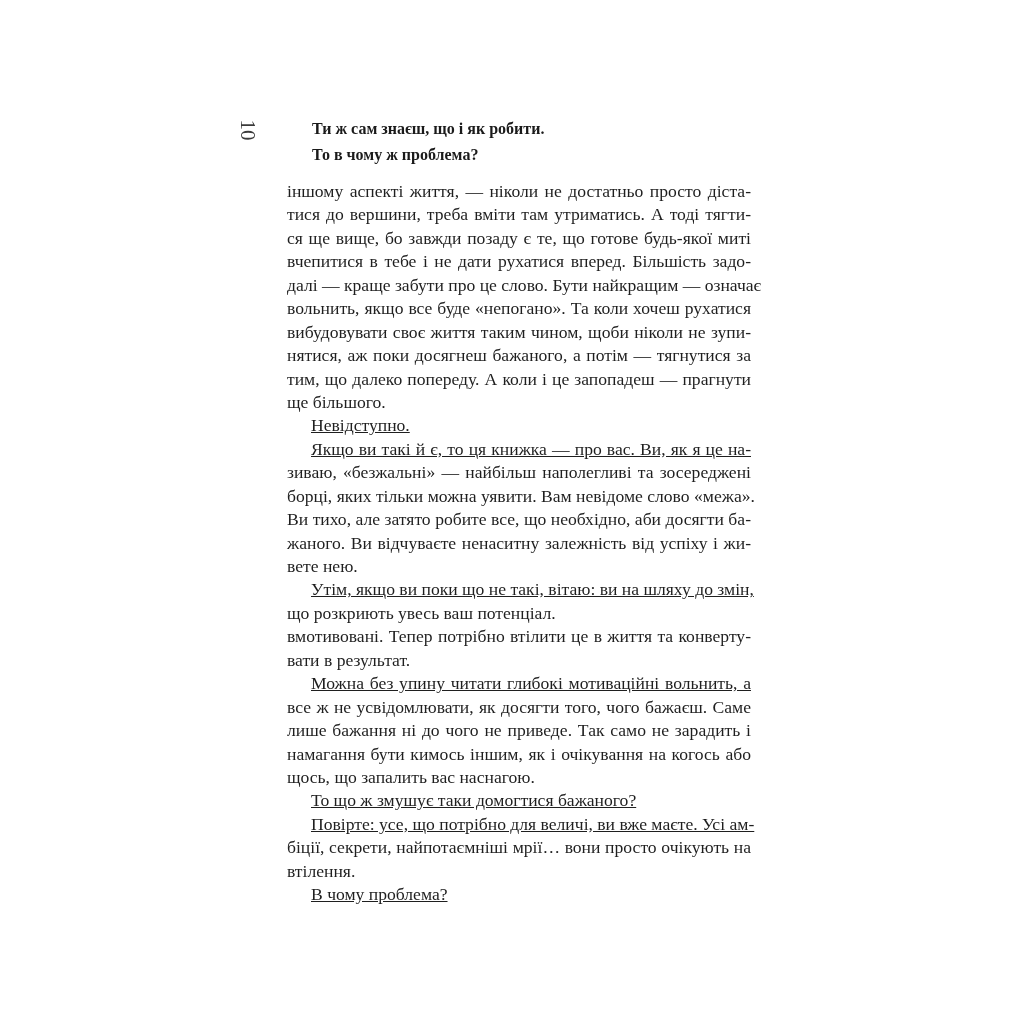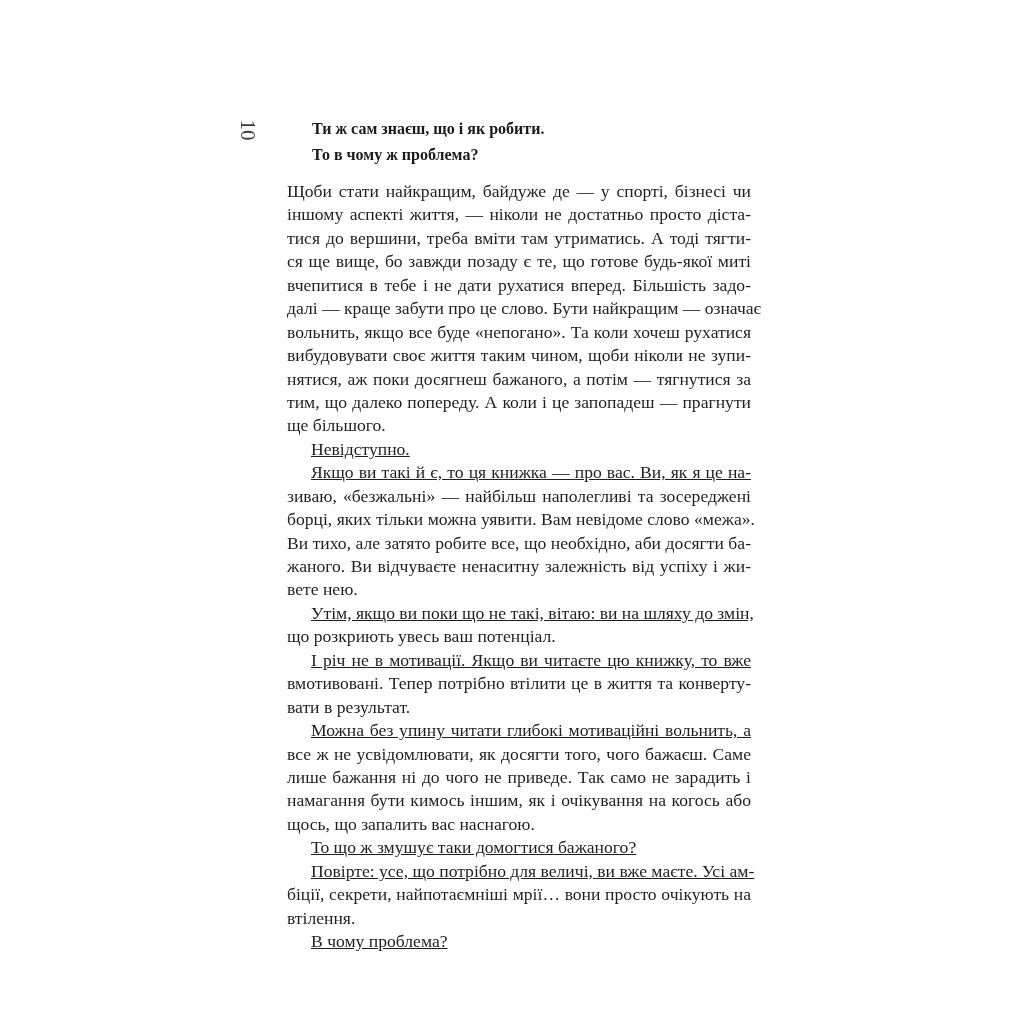--- a/index.html
+++ b/index.html
@@ -85,21 +85,20 @@
   <div class="page-number">10</div>
 
   <div class="heading">
     <span class="hline">Ти ж сам знаєш, що і як робити.</span>
     <span class="hline">То в чому ж проблема?</span>
   </div>
 
   <div class="body-text">
 
     <div>
-      <span class="line">Щоби стати найкращим, байдуже де — у спорті, бізнесі чи</span>
       <span class="line">іншому аспекті життя, — ніколи не достатньо просто діста-</span>
       <span class="line">тися до вершини, треба вміти там утриматись. А тоді тягти-</span>
       <span class="line">ся ще вище, бо завжди позаду є те, що готове будь-якої миті</span>
       <span class="line">вчепитися в тебе і не дати рухатися вперед. Більшість задо-</span>
       <span class="line">далі — краще забути про це слово. Бути найкращим — означає</span>
       <span class="line">вольнить, якщо все буде «непогано». Та коли хочеш рухатися</span>
       <span class="line">вибудовувати своє життя таким чином, щоби ніколи не зупи-</span>
       <span class="line">нятися, аж поки досягнеш бажаного, а потім — тягнутися за</span>
       <span class="line">тим, що далеко попереду. А коли і це запопадеш — прагнути</span>
       <span class="line last">ще більшого.</span>
@@ -117,21 +116,20 @@
       <span class="line">жаного. Ви відчуваєте ненаситну залежність від успіху і жи-</span>
       <span class="line last">вете нею.</span>
     </div>
 
     <div>
       <span class="line indent">Утім, якщо ви поки що не такі, вітаю: ви на шляху до змін,</span>
       <span class="line last">що розкриють увесь ваш потенціал.</span>
     </div>
 
     <div>
-      <span class="line indent">І річ не в мотивації. Якщо ви читаєте цю книжку, то вже</span>
       <span class="line">вмотивовані. Тепер потрібно втілити це в життя та конверту-</span>
       <span class="line last">вати в результат.</span>
     </div>
 
     <div>
       <span class="line indent">Можна без упину читати глибокі мотиваційні вольнить, а</span>
       <span class="line">все ж не усвідомлювати, як досягти того, чого бажаєш. Саме</span>
       <span class="line">лише бажання ні до чого не приведе. Так само не зарадить і</span>
       <span class="line">намагання бути кимось іншим, як і очікування на когось або</span>
       <span class="line last">щось, що запалить вас наснагою.</span>

